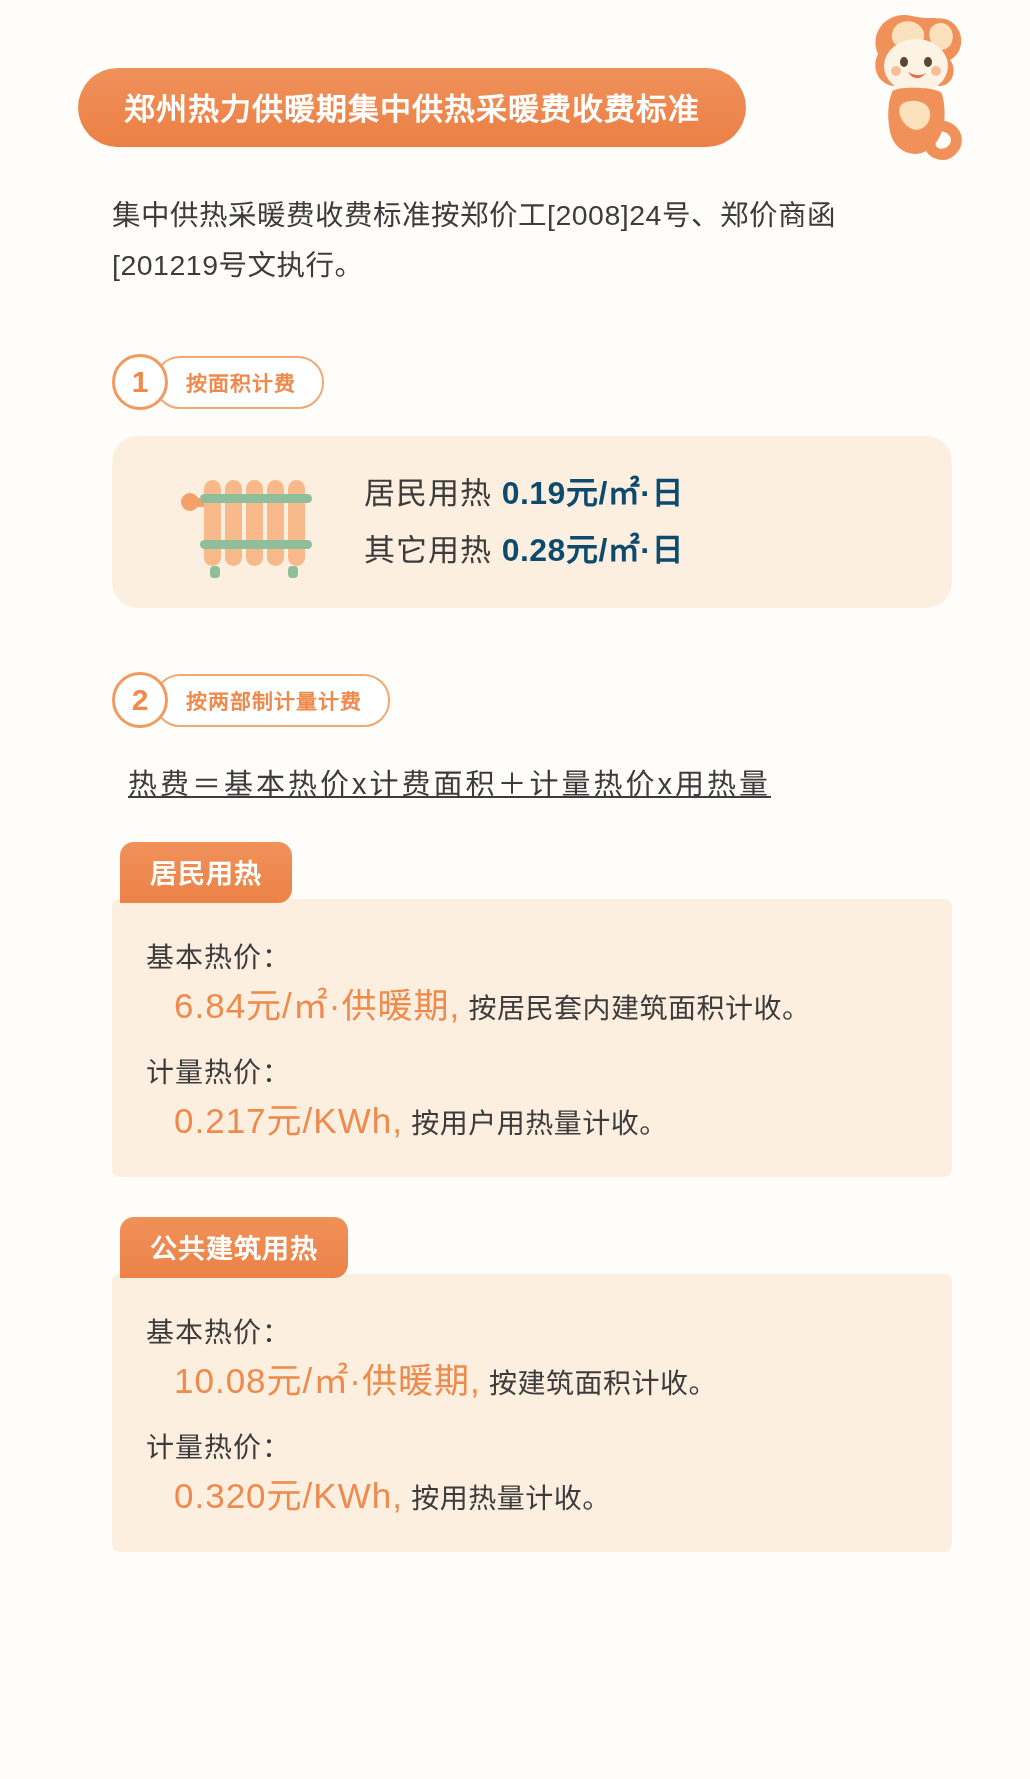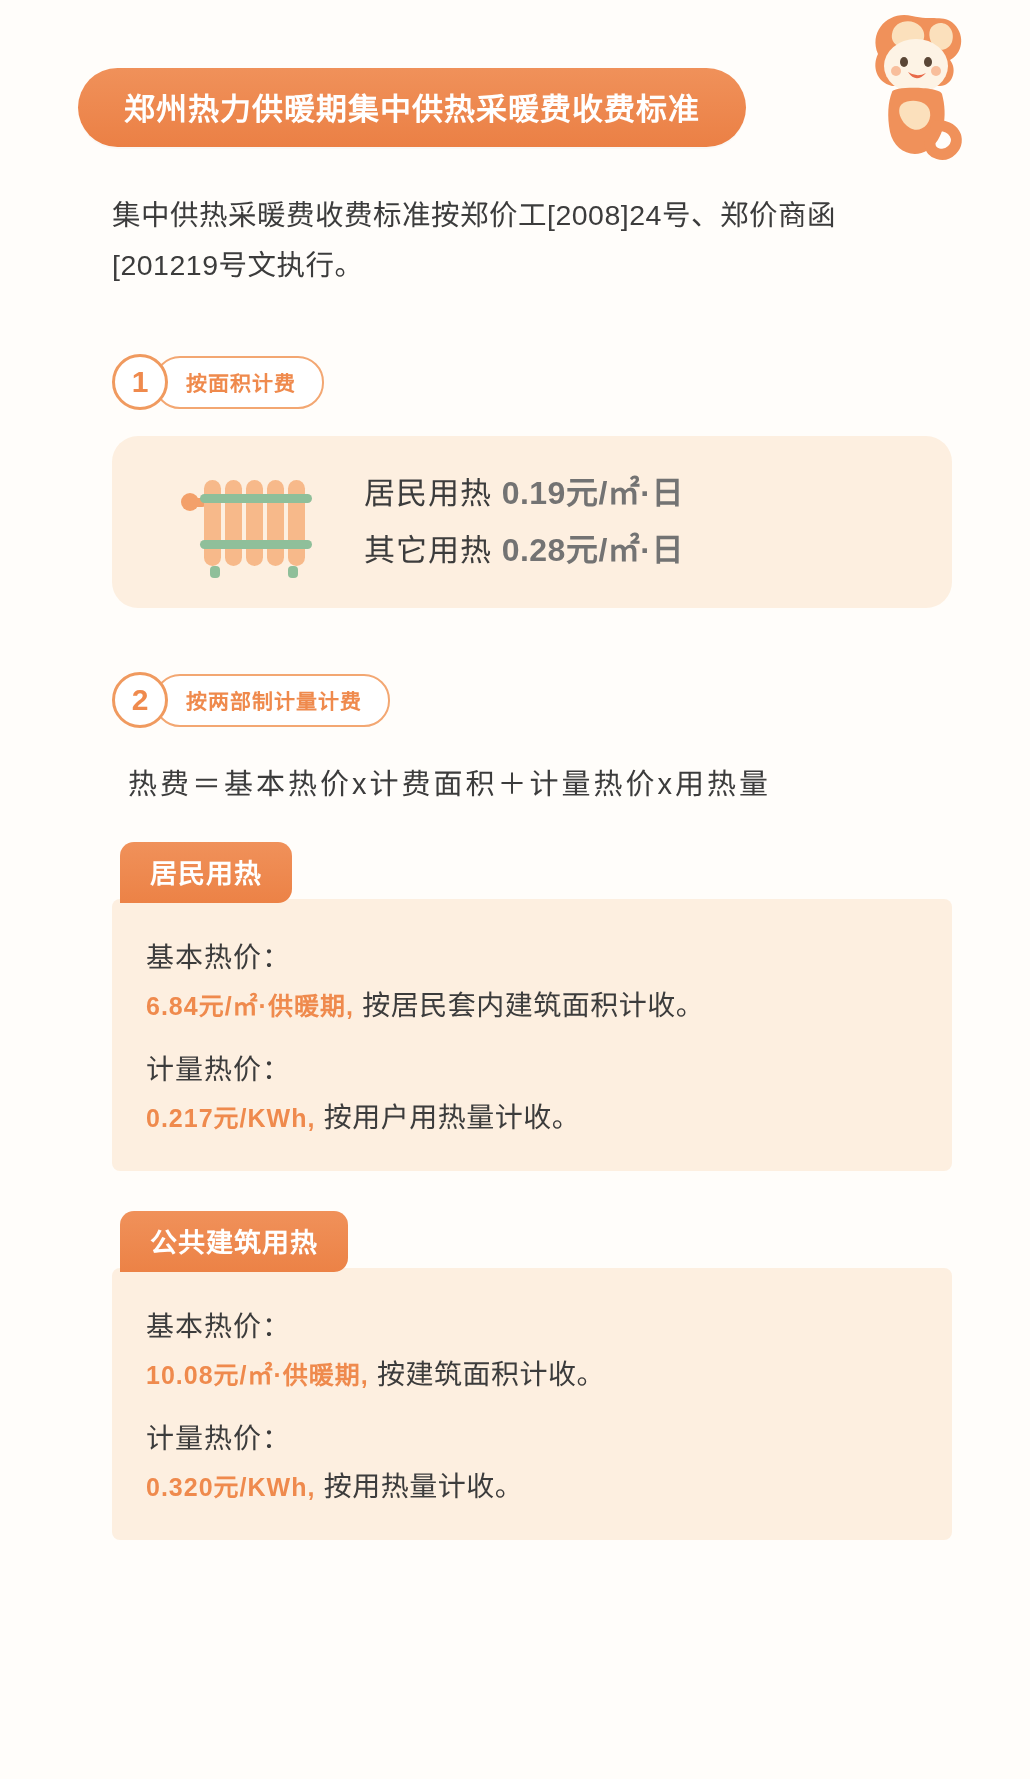--- a/index.html
+++ b/index.html
@@ -120,21 +120,21 @@
     padding-left: 10px;
   }
   .rate-line {
     font-size: 31px;
     color: #3c3c3c;
     letter-spacing: 1px;
     line-height: 56px;
     white-space: nowrap;
   }
   .rate-val {
-    color: #737373;
+    color: #0c4a6e;
     font-weight: bold;
     font-size: 32px;
     letter-spacing: 0.5px;
   }
 
   
   .body-para {
     margin: 34px 0 0 0;
     padding: 0 78px 0 112px;
     font-size: 28.5px;
@@ -144,20 +144,21 @@
     text-align: justify;
   }
 
   
   .formula {
     margin: 32px 0 0 0;
     padding-left: 128px;
     font-size: 29px;
     letter-spacing: 3px;
     color: #3c3c3c;
+    text-decoration: underline;
   }
 
   
   .tariff-block {
     margin: 40px 78px 0 112px;
     position: relative;
   }
   .tariff-tag {
     display: inline-block;
     background: #ef8a4d;
@@ -187,23 +188,24 @@
   }
   .t-value {
     font-size: 28px;
     color: #3c3c3c;
     letter-spacing: 0.5px;
     margin: 4px 0 18px 0;
     line-height: 46px;
   }
   .t-value .hl {
     color: #ef8a4d;
-    font-weight: bold;
-    font-size: 25px;
-    letter-spacing: 1px;
+    font-weight: normal;
+    font-size: 35px;
+    letter-spacing: 1px;
+    margin-left: 28px;
   }
   .t-value:last-child { margin-bottom: 0; }
 </style>
 </head>
 <body>
 
 <div class="page">
 
   <div class="header-wrap">
     <div class="title-pill">郑州热力供暖期集中供热采暖费收费标准</div>

